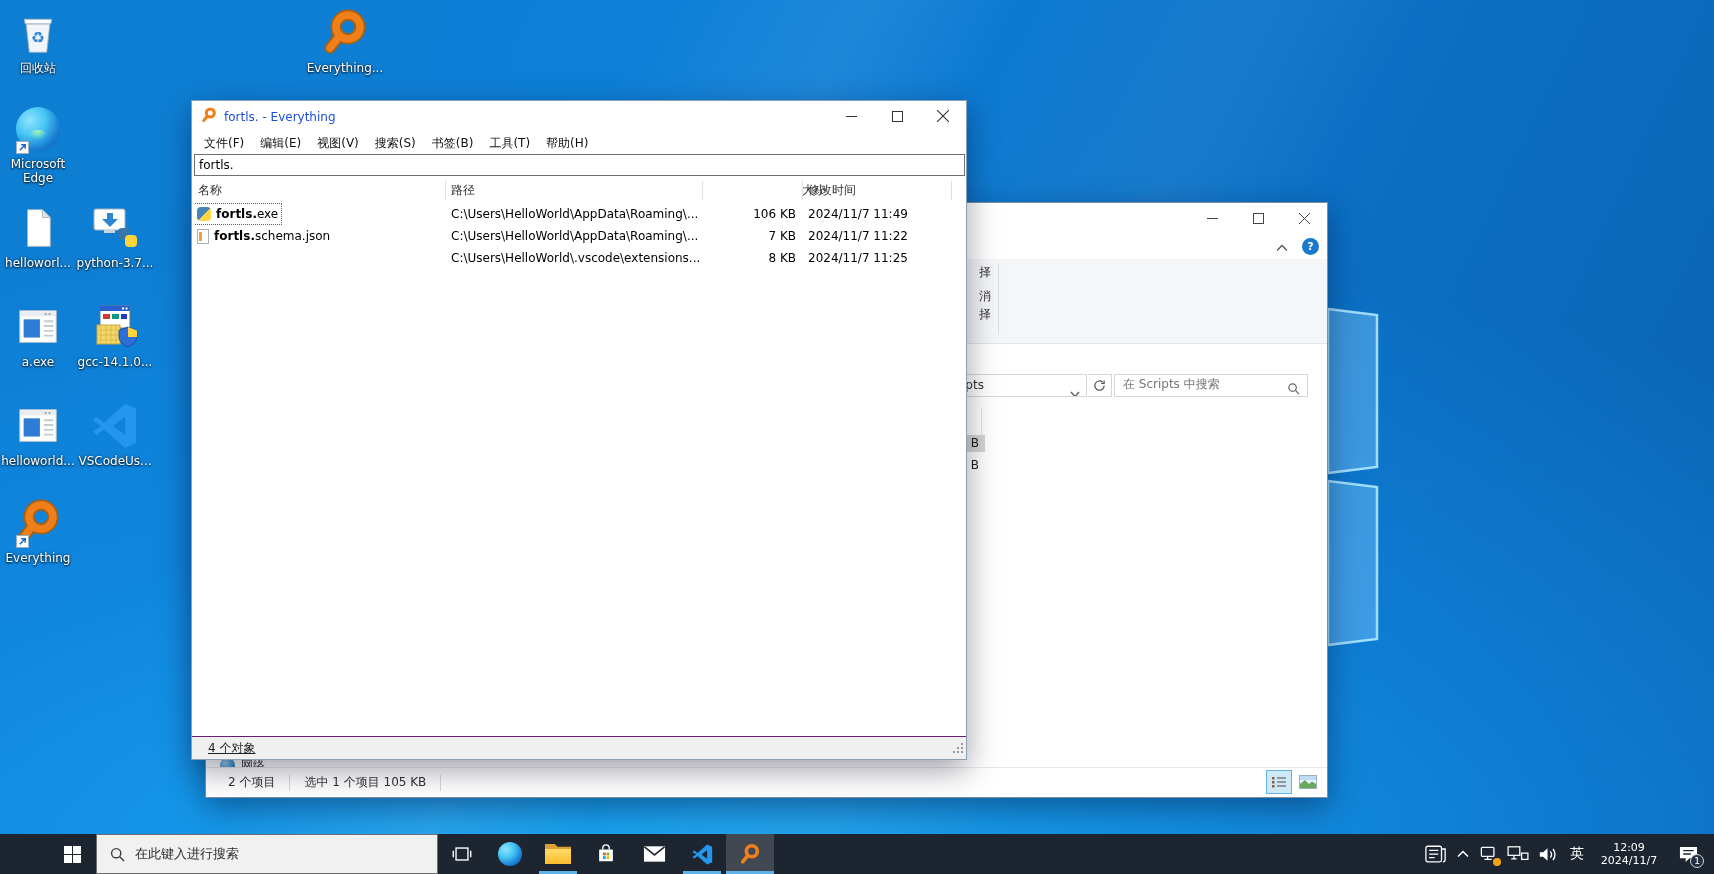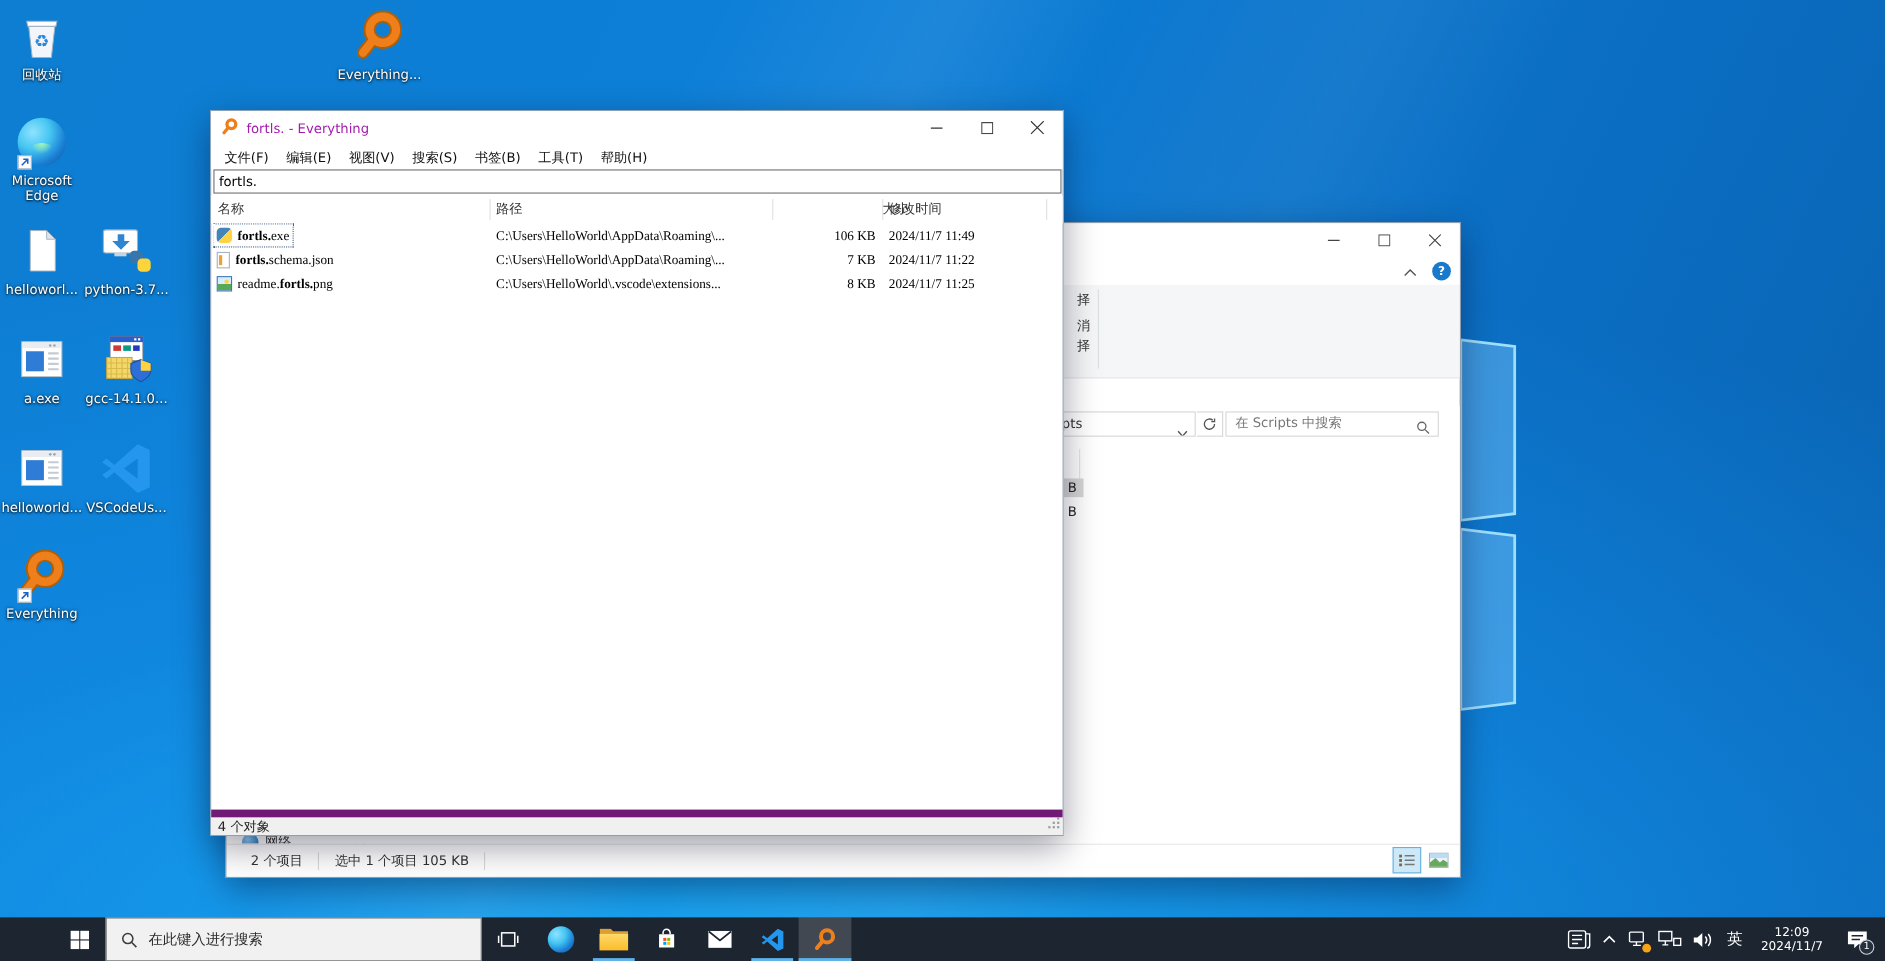--- a/index.html
+++ b/index.html
@@ -69,47 +69,47 @@
   .ex-status .div { width:1px; height:16px; background:#d9d9d9; margin-left:14px; }
   .ex-status .seg2 { margin-left:14px; }
   .viewbtns { position:absolute; right:6px; bottom:3px; display:flex; gap:3px; }
   .vbtn { width:26px; height:24px; display:flex; align-items:center; justify-content:center; border:1px solid transparent; }
   .vbtn.sel { background:#cde8f7; border-color:#66b1e3; }
 
   
   #everything { left:191px; top:100px; width:776px; height:660px; z-index:30; border-color:#8aa0b6; }
   .ev-titlebar { position:absolute; left:0; top:0; right:0; height:31px; background:#fff; display:flex; align-items:center; }
   .ev-titlebar .appicon { margin-left:9px; }
-  .ev-title { margin-left:7px; font-size:12px; color:#a21caf; }
+  .ev-title { margin-left:7px; font-size:12px; color:#1d4ed8; }
   .ev-menubar { position:absolute; left:0; top:31px; right:0; height:22px; background:#fff; display:flex; align-items:flex-end; padding-left:4px; }
   .menu-item { font-size:12px; color:#111; padding:0 8px; line-height:22px; }
   .ev-searchwrap { position:absolute; left:2px; top:53px; width:771px; height:22px; }
   .ev-searchwrap input { width:100%; height:100%; border:1px solid #707070; font-size:12px; padding:0 4px;
     font-family:inherit; color:#000; outline:none; }
   .ev-header { position:absolute; left:0; top:77px; right:0; height:25px; background:#fff; font-size:12px; color:#333; }
   .ev-header .hsep { position:absolute; top:3px; bottom:3px; width:1px; background:#e0e0e0; }
   .hcell { position:absolute; top:0; line-height:25px; }
-  .ev-rows { position:absolute; left:0; top:102px; right:0;font-family:Liberation Serif, serif; }
+  .ev-rows { position:absolute; left:0; top:102px; right:0; }
   .ev-row { position:relative; height:22px; font-size:12px; color:#000; }
   .ev-cell { position:absolute; top:0; line-height:22px; white-space:nowrap; overflow:hidden; }
   .c-name { left:2px; width:250px; }
   .c-path { left:259px; width:248px; }
   .c-size { left:512px; width:92px; text-align:right; }
   .c-time { left:616px; width:150px; }
   .name-wrap { display:inline-flex; align-items:center; gap:5px; padding:0 3px; height:20px; margin-top:1px; }
   .ev-row.focused .name-wrap { outline:1px dotted #44638b; }
   .b { font-weight:bold; }
   .ic { width:14px; height:14px; flex:0 0 auto; position:relative; }
   .ic-exe { border-radius:4px; background:linear-gradient(135deg,#4584b6 50%,#ffd343 50%); }
   .ic-file,.ic-json { width:12px; height:15px; background:#fff; border:1px solid #a7b2bd; }
   .ic-json::after { content:""; position:absolute; left:1px; top:2px; width:3px; height:9px; background:#e8a33d; }
   .ic-img { border:1px solid #3b77bd; background:linear-gradient(180deg,#d9edfd 0 55%,#57a957 55% 100%); }
   .ic-img::after { content:""; position:absolute; right:2px; top:2px; width:4px; height:4px; border-radius:50%; background:#ffd23e; }
-  .ev-status { position:absolute; left:0; bottom:0; right:0; height:23px; background:#f0f0f0; border-top:7px solid #701a75;
-    font-size:12px; color:#222; display:flex; align-items:center; padding-left:6px; }
+  .ev-status { position:absolute; left:0; bottom:0; right:0; height:23px; background:#f0f0f0; border-top:1px solid #701a75;
+    font-size:12px; color:#222; display:flex; align-items:center; padding-left:16px;text-decoration:underline; }
   .grip { position:absolute; right:2px; bottom:2px; }
 
   
   #taskbar { position:absolute; left:0; bottom:0; width:1714px; height:40px; background:#1d2531; z-index:50; display:flex; align-items:stretch;padding-left:48px; }
   .tb-start { width:48px; display:flex; align-items:center; justify-content:center; }
   .tb-search { width:342px; background:#f1f1f1; border:1px solid #6e6e6e; display:flex; align-items:center; gap:10px; padding-left:13px; }
   .tb-search span { font-size:13px; color:#2b2b2b; }
   .tb-btn { width:48px; position:relative; display:flex; align-items:center; justify-content:center; }
   .tb-btn.active { background:rgba(255,255,255,.16); }
   .ind { position:absolute; bottom:0; left:5px; right:5px; height:3px; background:#5fb2e8; }
@@ -439,24 +439,20 @@
         <span class="ev-cell c-name"><span class="name-wrap">
           <span class="ic ic-json"></span>
           <span><span class="b">fortls.</span><span>schema.json</span></span>
         </span></span>
         <span class="ev-cell c-path">C:\Users\HelloWorld\AppData\Roaming\...</span>
         <span class="ev-cell c-size">7 KB</span>
         <span class="ev-cell c-time">2024/11/7 11:22</span>
       </div>
 
       <div class="ev-row">
-        <span class="ev-cell c-name"><span class="name-wrap">
-          <span class="ic ic-img"></span>
-          <span><span>readme.</span><span class="b">fortls.</span><span>png</span></span>
-        </span></span>
         <span class="ev-cell c-path">C:\Users\HelloWorld\.vscode\extensions...</span>
         <span class="ev-cell c-size">8 KB</span>
         <span class="ev-cell c-time">2024/11/7 11:25</span>
       </div>
 
     </div>
     <div class="ev-status">
       <span>4 个对象</span>
       <span class="grip">
         <svg width="12" height="12" viewBox="0 0 12 12">

